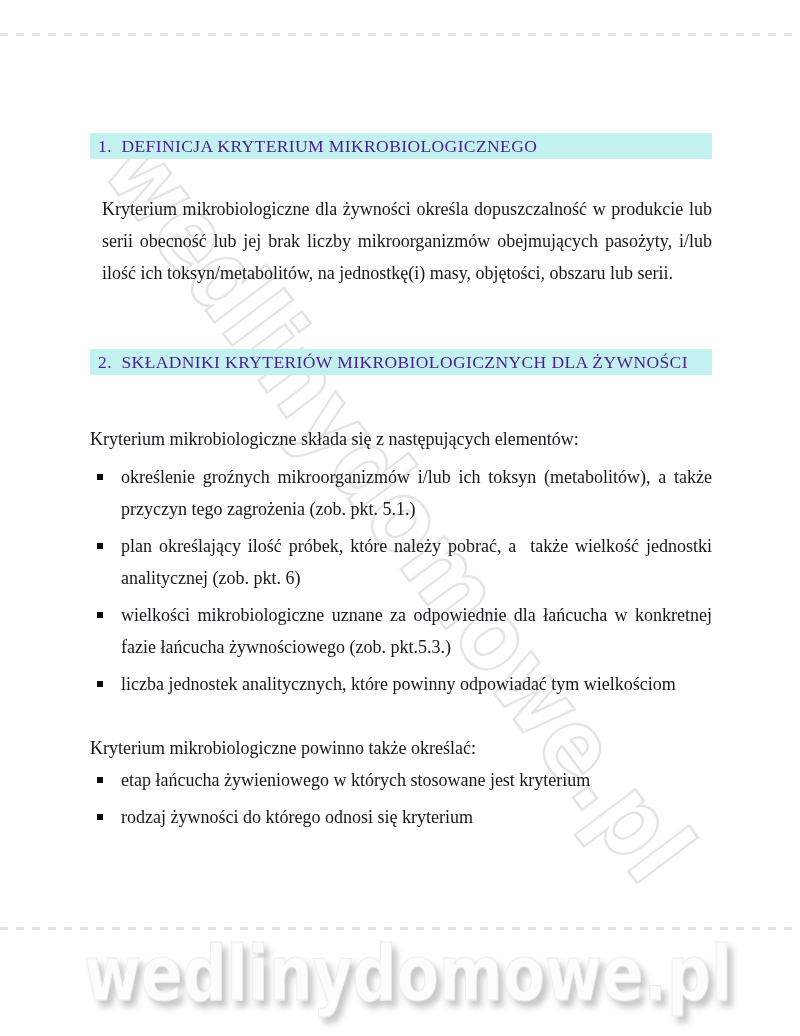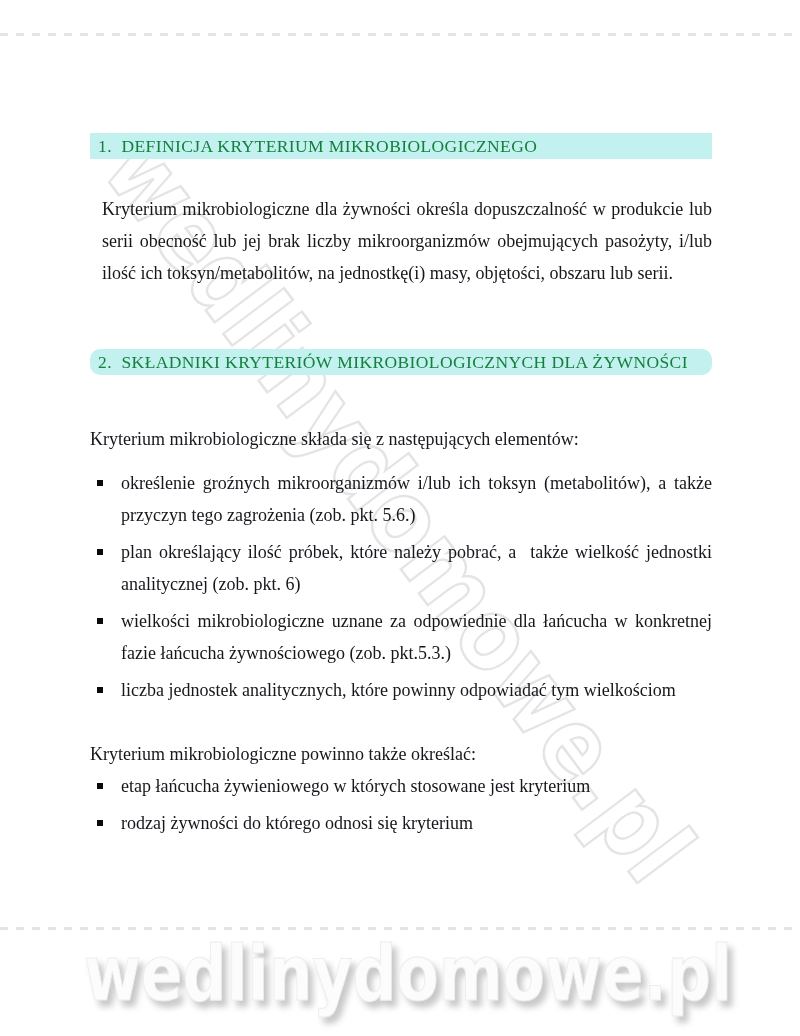--- a/index.html
+++ b/index.html
@@ -51,31 +51,31 @@
 
   
   .content {
     position: relative;
     z-index: 2;
     padding: 0 88px 0 90px;
     font-size: 18px;
   }
   .heading-bar {
     background: #c2f1ef;
-    color: #15803d;
+    color: #4c1d95;
     font-size: 17.5px;
     line-height: 18px;
     padding: 4px 8px 4px 8px;
     letter-spacing: 0.4px;
   }
   .bar-1 { margin-top: 133px; }
-  .bar-2 { margin-top: 60px; border-radius: 10px; }
+  .bar-2 { margin-top: 60px; }
 
   .para { margin: 34px 0 0 12px; line-height: 32px; text-align: justify; }
-  .intro-1 { margin: 48px 0 12px 0; line-height: 32px; }
+  .intro-1 { margin: 48px 0 6px 0; line-height: 32px; }
   .intro-2 { margin: 32px 0 0 0; line-height: 32px; font-family: Liberation Serif, serif; }
 
   ul.bullets { list-style: none; margin: 0; padding: 0; }
   .list-1 { margin-top: 12px; }
   .list-2 { margin-top: 6px; }
   ul.bullets li {
     position: relative;
     padding-left: 31px;
     line-height: 32px;
     text-align: justify;
@@ -114,21 +114,21 @@
 
     <div class="heading-bar bar-2">
       <span>2.&nbsp; SKŁADNIKI KRYTERIÓW MIKROBIOLOGICZNYCH DLA ŻYWNOŚCI</span>
     </div>
 
     <p class="intro-1">Kryterium mikrobiologiczne składa się z następujących elementów:</p>
 
     <ul class="bullets list-1">
       <li>
         <span class="bullet"></span>
-        <span>określenie groźnych mikroorganizmów i/lub ich toksyn (metabolitów), a także przyczyn tego zagrożenia (zob. pkt. 5.6.)</span>
+        <span>określenie groźnych mikroorganizmów i/lub ich toksyn (metabolitów), a także przyczyn tego zagrożenia (zob. pkt. 5.1.)</span>
       </li>
       <li>
         <span class="bullet"></span>
       </li>
       <li>
         <span class="bullet"></span>
         <span>plan określający ilość próbek, które należy pobrać, a &nbsp;także wielkość jednostki analitycznej (zob. pkt. 6)</span>
       </li>
       <li>
         <span class="bullet"></span>

